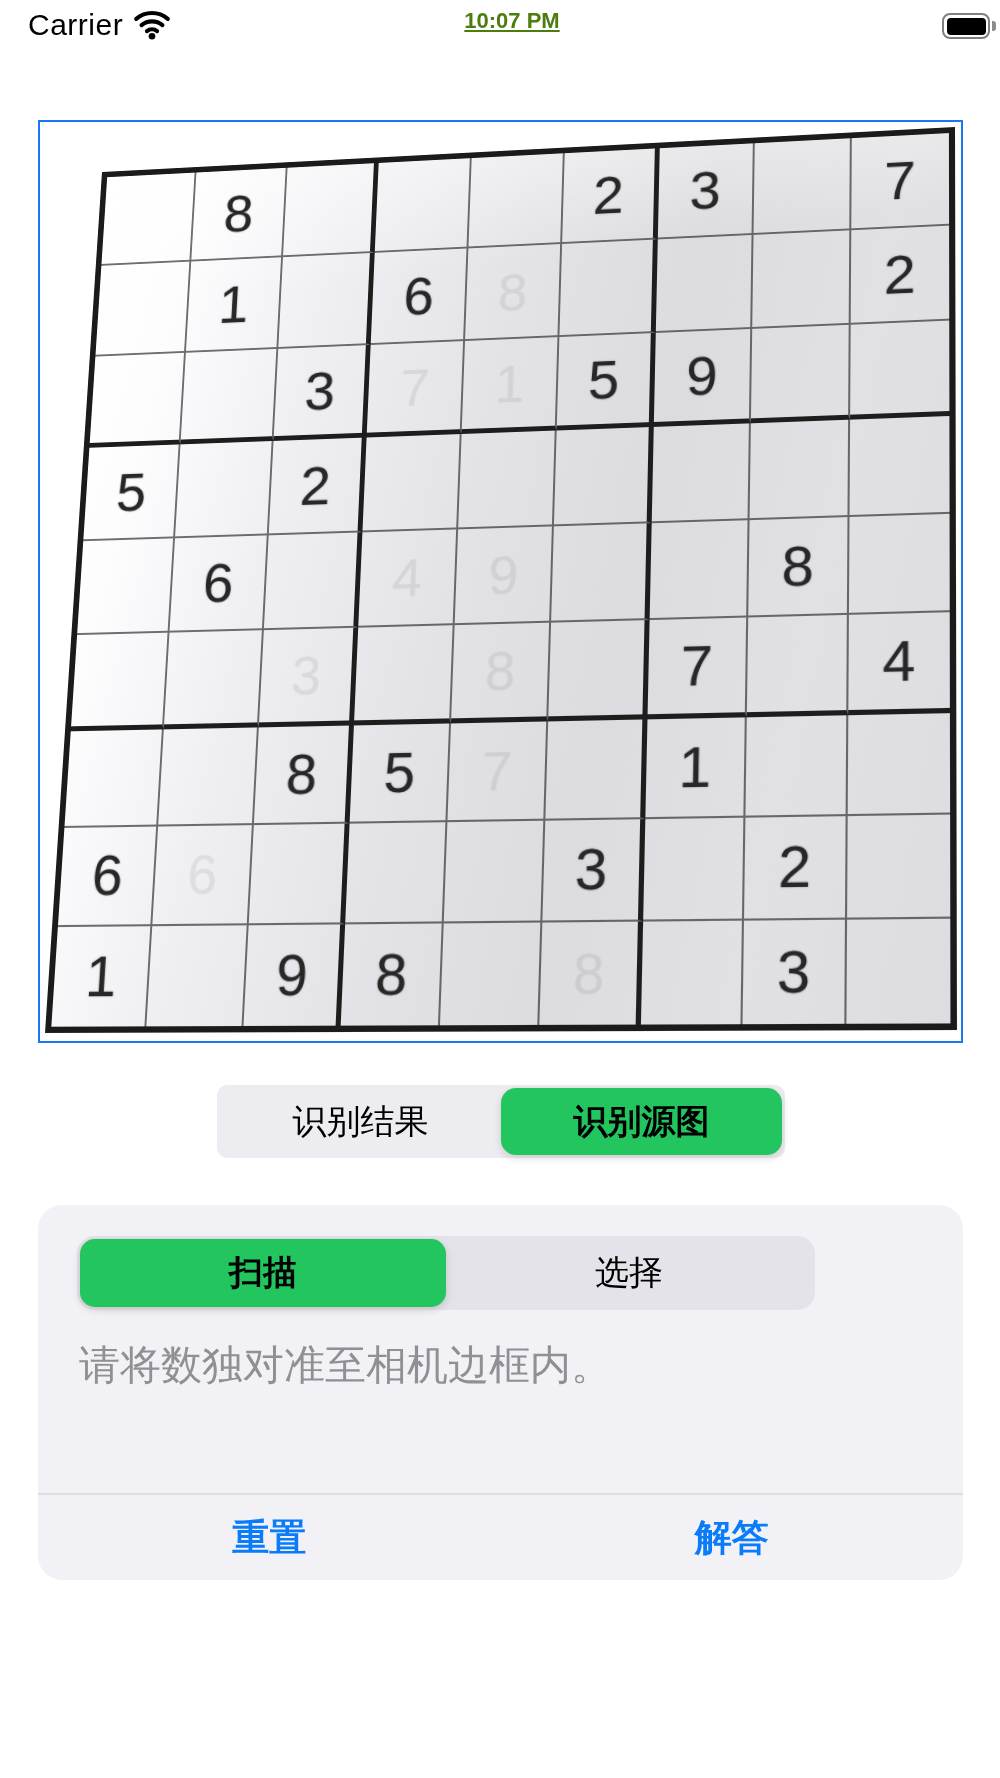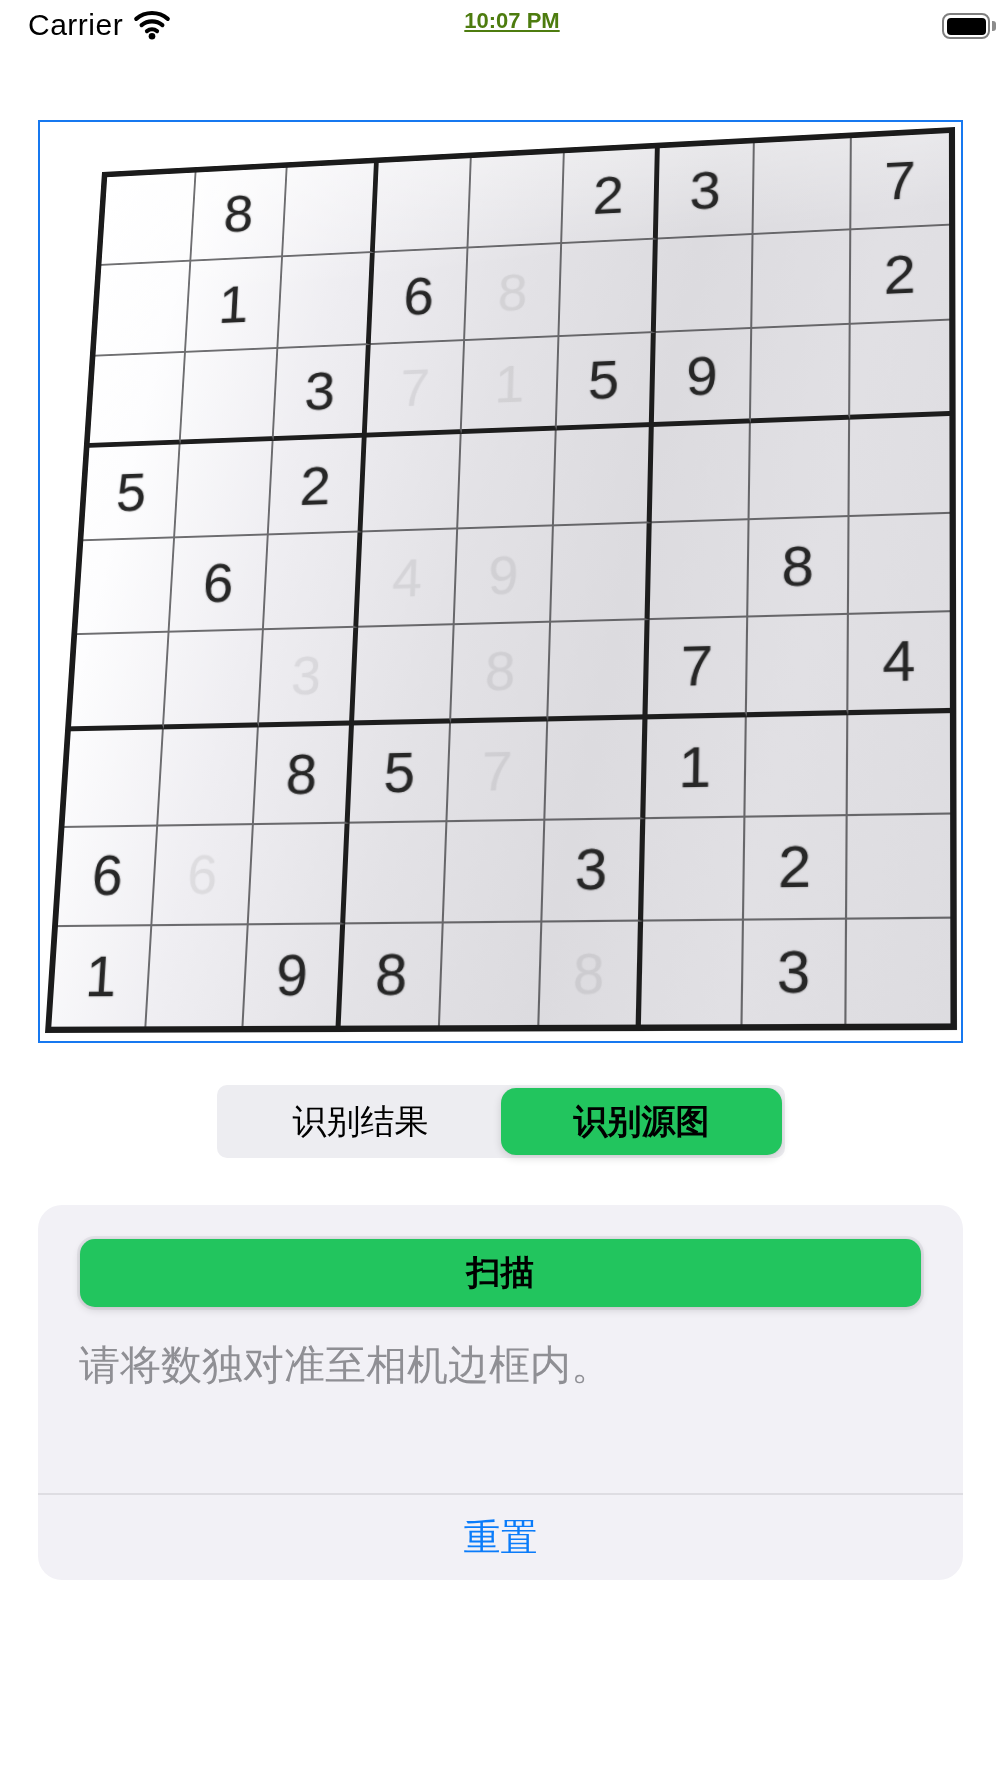--- a/index.html
+++ b/index.html
@@ -39,35 +39,35 @@
   .cell.bB { border-bottom:5px solid #1d1d1d; }
   .cell.lastC { border-right:none; }
   .cell.lastR { border-bottom:none; }
   .ghost { position:absolute; left:0; top:0; width:100%; height:100%;
            display:flex; align-items:center; justify-content:center;
            color:#3a3a3a; opacity:.09; font-size:54px; }
 
   
   .seg-view { position:absolute; left:217px; top:1085px; width:568px; height:73px;
               background:#ededf1; border-radius:10px; display:flex; padding:3px; }
-  .seg-mode { position:absolute; left:39px; top:31px; width:847px; height:74px;
+  .seg-mode { position:absolute; left:39px; top:31px; width:738px; height:74px;
               background:#e4e3e9; border-radius:18px; display:flex; padding:3px; }
   .seg { flex:1; display:flex; align-items:center; justify-content:center;
          font-size:34px; color:#000; border-radius:15px; cursor:default; }
   .seg.selected { background:#22c55e; font-weight:bold;
          box-shadow:0 3px 9px rgba(0,0,0,.14), 0 0 2px rgba(0,0,0,.06); }
 
   
   .card { position:absolute; left:38px; top:1205px; width:925px; height:375px;
           background:#f2f1f6; border-radius:24px; }
   .hint { position:absolute; left:41px; top:133px; font-size:41px; color:#8f8f94; }
   .divider { position:absolute; left:0; right:0; top:288px; height:2px; background:#dedde2; }
   .actions { position:absolute; left:0; right:0; top:290px; bottom:0; display:flex; }
   .action-btn { flex:1; display:flex; align-items:center; justify-content:center;
-                font-size:37px; font-weight:normal; color:#0a7cfa; cursor:pointer; }
+                font-size:37px; font-weight:bold; color:#0a7cfa; cursor:pointer; }
 </style>
 </head>
 <body>
 
 <div class="status-bar">
   <div class="sb-left">
     <span class="sb-carrier">Carrier</span>
     <svg class="sb-wifi" viewBox="0 0 24 19">
       <g fill="none" stroke="#000" stroke-width="2.6" stroke-linecap="round">
         <path d="M2 5.6 A 15.5 15.5 0 0 1 22 5.6"></path>
@@ -191,19 +191,21 @@
 </div>
 
 <div class="seg-view">
   <div class="seg">识别结果</div>
   <div class="seg selected">识别源图</div>
 </div>
 
 <div class="card">
   <div class="seg-mode">
     <div class="seg selected">扫描</div>
+    <div class="seg">选择</div>
   </div>
   <div class="hint">请将数独对准至相机边框内。</div>
   <div class="divider"></div>
   <div class="actions">
     <div class="action-btn">重置</div>
+    <div class="action-btn">解答</div>
   </div>
 </div>
 
 </body></html>

